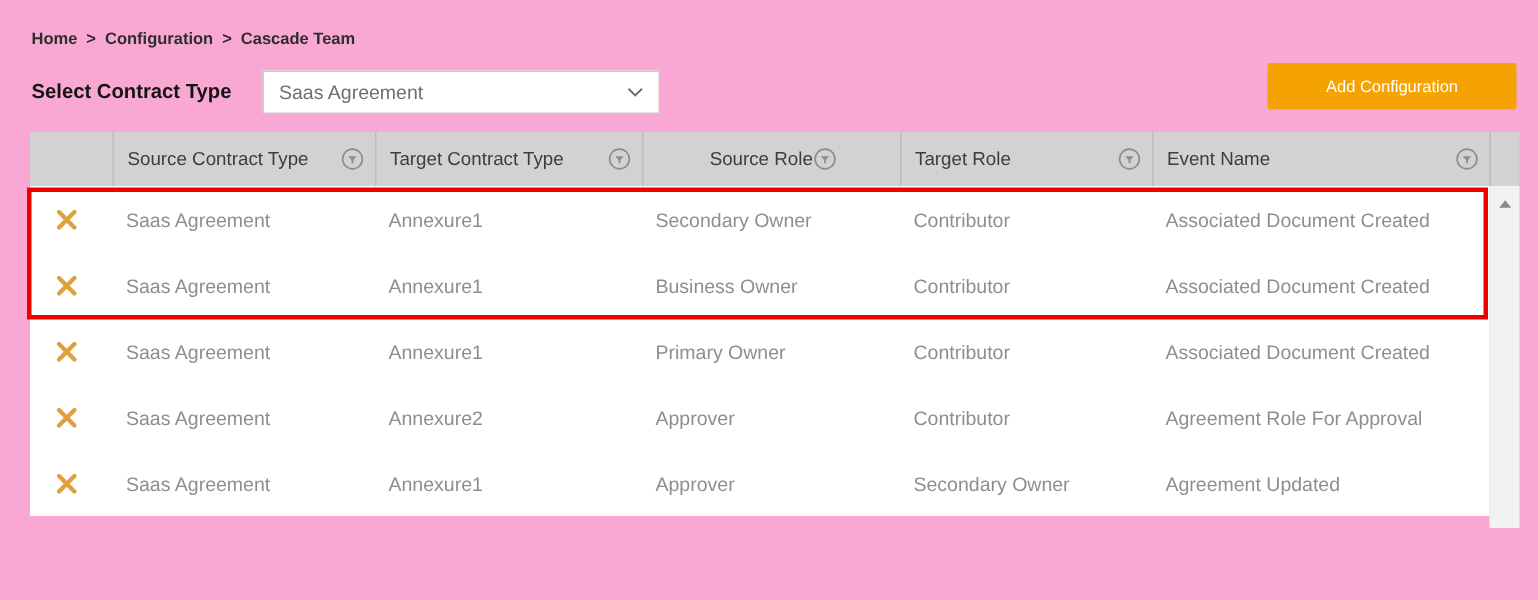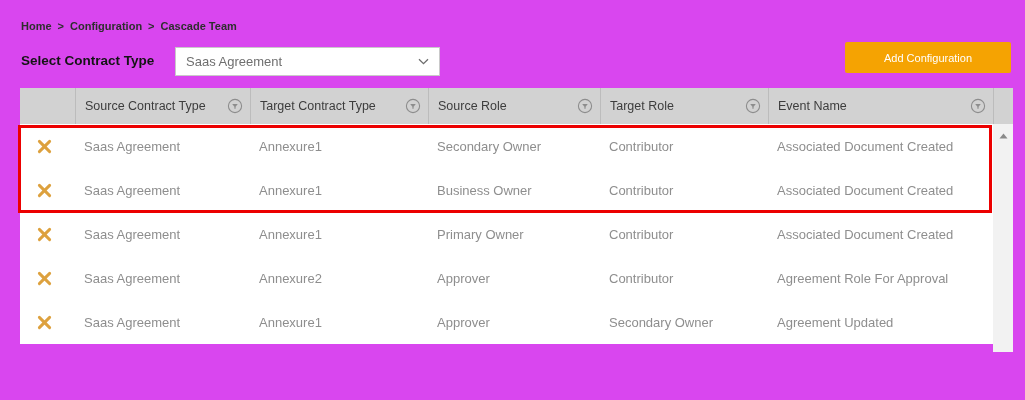--- a/index.html
+++ b/index.html
@@ -1,18 +1,18 @@
 <!DOCTYPE html>
 <html><head>
 <meta charset="utf-8">
 <style>
   * { margin:0; padding:0; box-sizing:border-box; }
   html,body { background:#fff; }
   body { font-family:"Liberation Sans", sans-serif; }
-  .page { position:relative; width:1025px; height:400px; background:#d946ef; overflow:hidden; }
+  .page { position:relative; width:1025px; height:400px; background:#f9a8d4; overflow:hidden; }
 
   
   .breadcrumb { position:absolute; left:21px; top:20px; display:flex; gap:6px; align-items:center;
                 font-size:11px; font-weight:700; color:#2e2e2e; }
   .breadcrumb .crumb { cursor:pointer; }
   .breadcrumb .sep { color:#2e2e2e; font-weight:700; }
 
   
   .select-label { position:absolute; left:21px; top:53px; font-size:13.5px; font-weight:700; color:#141414; }
   .dropdown { position:absolute; left:175px; top:47px; width:265px; height:29px; background:#fff;
@@ -21,21 +21,21 @@
   .add-btn { position:absolute; left:845px; top:42px; width:166px; height:31px; background:#F5A302;
              border:none; border-radius:2px; color:#fff; font-size:11px;
              font-family:"Liberation Sans", sans-serif; cursor:pointer; }
 
   
   .table { position:absolute; left:20px; top:88px; width:993px; height:264px; }
   .thead { display:flex; height:36px; width:973px; background:#d2d2d2; }
   .th { display:flex; align-items:center; justify-content:space-between; padding:0 7px 0 9px;
         font-size:12.5px; font-weight:400; color:#3d3d3d; border-left:1px solid #bcbcbc; cursor:pointer; }
   .th.no-div { border-left:none; }
-  .w0{width:55px;} .w1{width:175px;} .w2{width:178px;} .w3{width:172px;} .w4{width:168px;} .w5{width:225px;}
+  .w0{width:55px;} .w1{width:175px;} .w2{width:178px;} .w3{width:172px;justify-content:center;} .w4{width:168px;} .w5{width:225px;}
   .tbody { width:973px; }
   .tr { display:flex; height:44px; align-items:center; background:#fff; }
   .td { padding-left:9px; font-size:13px; color:#8e8e8e; white-space:nowrap; overflow:hidden; }
   .td-action { width:55px; padding-left:0; display:flex; align-items:center; justify-content:center; cursor:pointer; }
   .td-action svg { display:block; margin-right:6px; }
 
   
   .vscrollbar { position:absolute; left:973px; top:0; width:20px; }
   .sb-cap { height:36px; background:#d2d2d2; border-left:1px solid #bcbcbc; }
   .sb-track { height:228px; background:#f2f2f2; display:flex; justify-content:center; padding-top:9px; }

